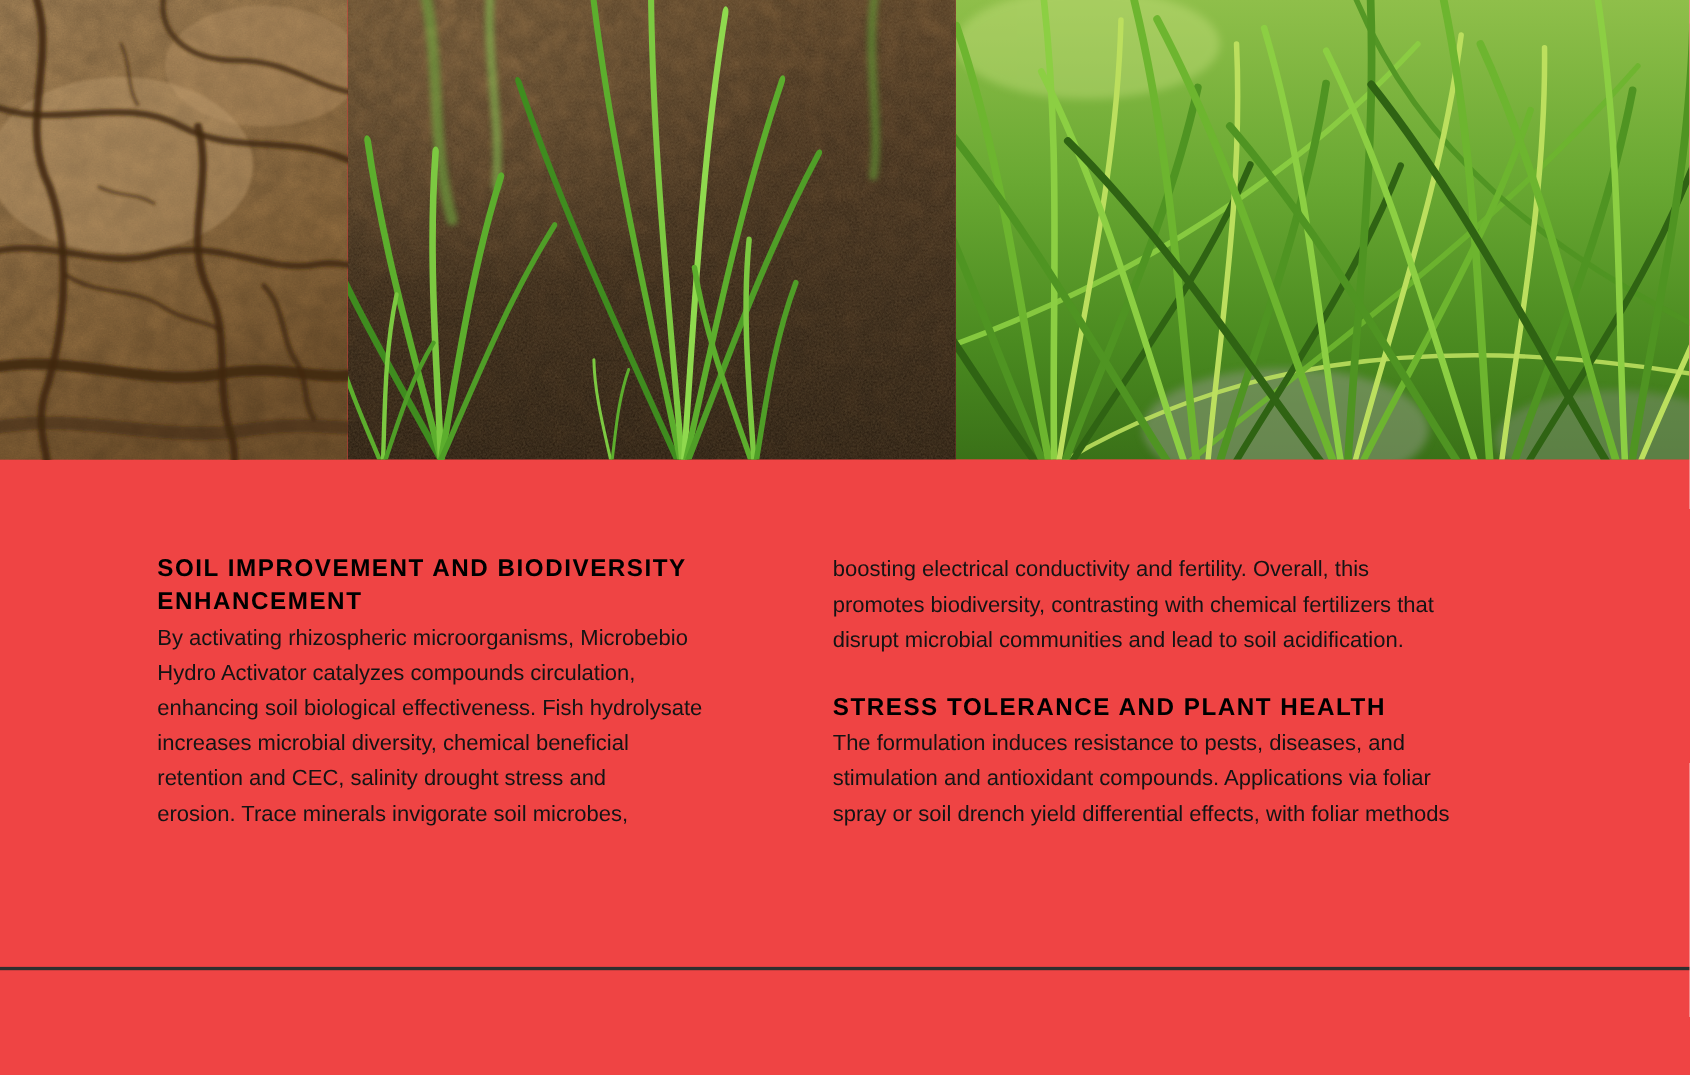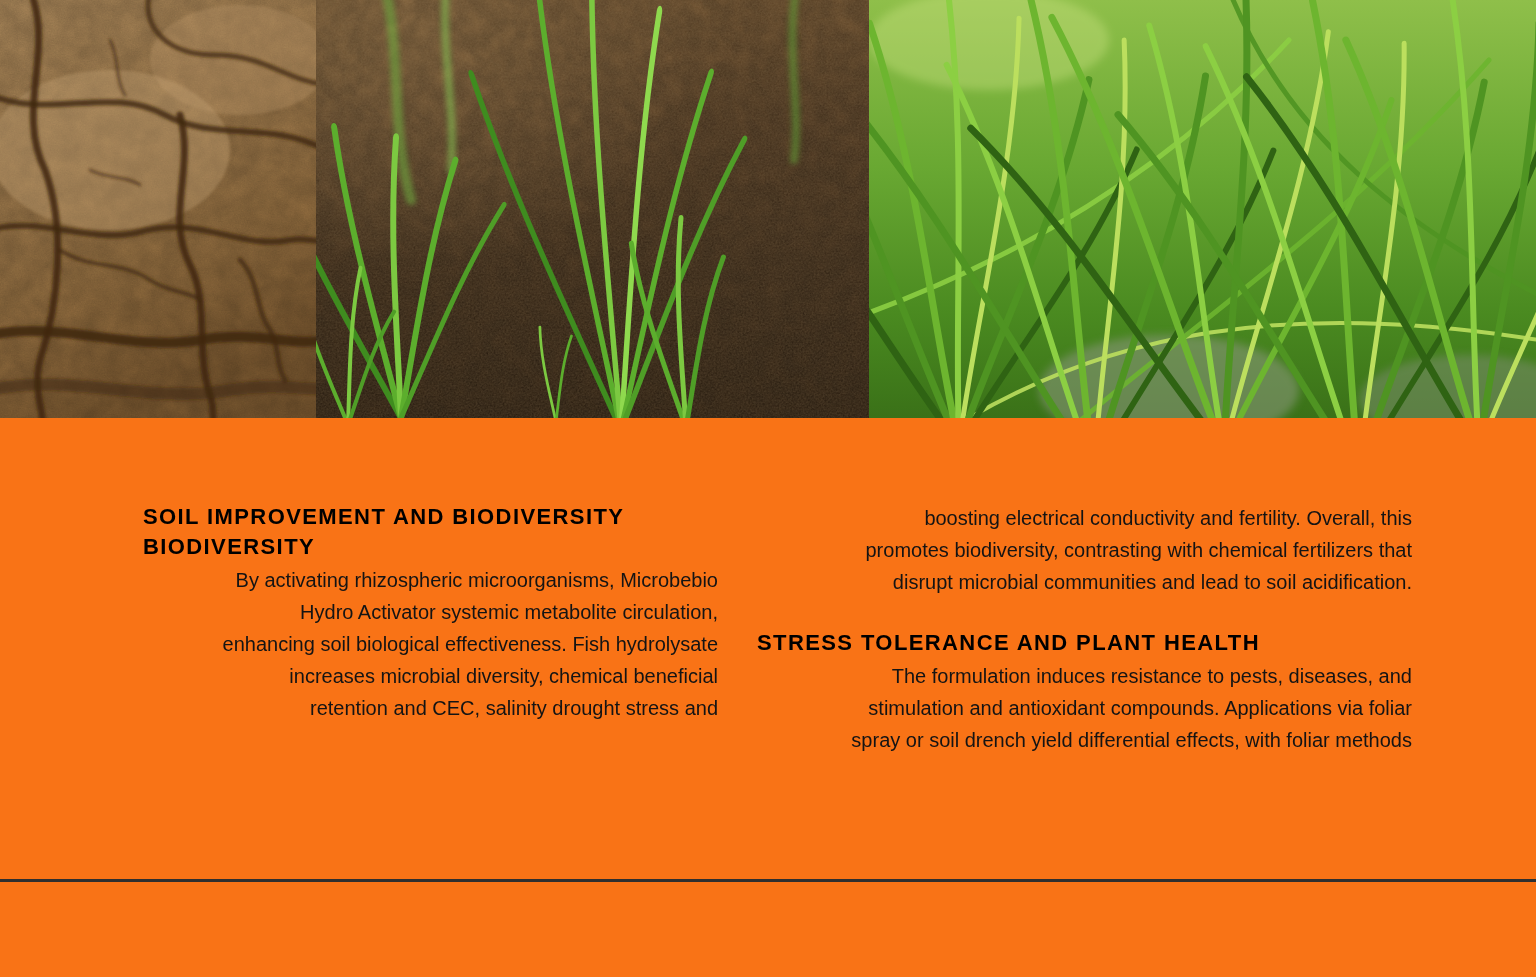--- a/index.html
+++ b/index.html
@@ -26,34 +26,34 @@
 
   
   .col { position: absolute; top: 502px; color: #121212; }
   .col-left  { left: 143px; width: 575px; }
   .col-right { left: 757px; width: 655px; }
 
   .sec-heading {
     font-size: 22px; line-height: 30px; font-weight: bold;
     letter-spacing: 1.4px; color: #000000; margin: 0 0 2px 0;
   }
-  .body-text { font-size: 20px; line-height: 32px; color: #141414; text-align: right; }
+  .body-text { font-size: 20px; line-height: 32px; color: #141414; }
   .line { white-space: nowrap; }
   .para-gap { height: 30px; }
 
   
   .divider {
     position: absolute; top: 879px; left: 0;
     width: 1536px; height: 3px; border: 0; margin: 0; padding: 0;
   }
 </style>
 </head>
 <body>
 
-<div class="page" style="background: #f97316;">
+<div class="page" style="background: #ef4444;">
 
   <div class="hero">
 
     <div class="hero-panel panel-1">
       <svg width="316" height="418" viewBox="0 0 316 418">
         <defs>
           <linearGradient id="p1-bg" x1="0" y1="0" x2="0.3" y2="1">
             <stop offset="0" stop-color="#c49c68"></stop>
             <stop offset="0.4" stop-color="#b58c58"></stop>
             <stop offset="0.75" stop-color="#a67c48"></stop>
@@ -232,28 +232,29 @@
           <use href="#p3-blade" transform="rotate(12)" stroke="#4f9422" stroke-width="7"></use>
           <use href="#p3-blade" transform="rotate(26) scale(1,0.9)" stroke="#bcdf5e" stroke-width="5"></use>
         </g>
       </svg>
     </div>
   </div>
 
   <div class="col col-left">
     <h2 class="sec-heading">
       <span class="line">SOIL IMPROVEMENT AND BIODIVERSITY</span><br>
-      <span class="line">BIODIVERSITY</span>
+      <span class="line">ENHANCEMENT</span>
     </h2>
     <div class="body-text">
       <div class="line">By activating rhizospheric microorganisms, Microbebio</div>
-      <div class="line">Hydro Activator systemic metabolite circulation,</div>
+      <div class="line">Hydro Activator catalyzes compounds circulation,</div>
       <div class="line">enhancing soil biological effectiveness. Fish hydrolysate</div>
       <div class="line">increases microbial diversity, chemical beneficial</div>
       <div class="line">retention and CEC, salinity drought stress and</div>
+      <div class="line">erosion. Trace minerals invigorate soil microbes,</div>
     </div>
   </div>
 
   <div class="col col-right">
     <div class="body-text">
       <div class="line">boosting electrical conductivity and fertility. Overall, this</div>
       <div class="line">promotes biodiversity, contrasting with chemical fertilizers that</div>
       <div class="line">disrupt microbial communities and lead to soil acidification.</div>
     </div>
     <div class="para-gap"></div>

